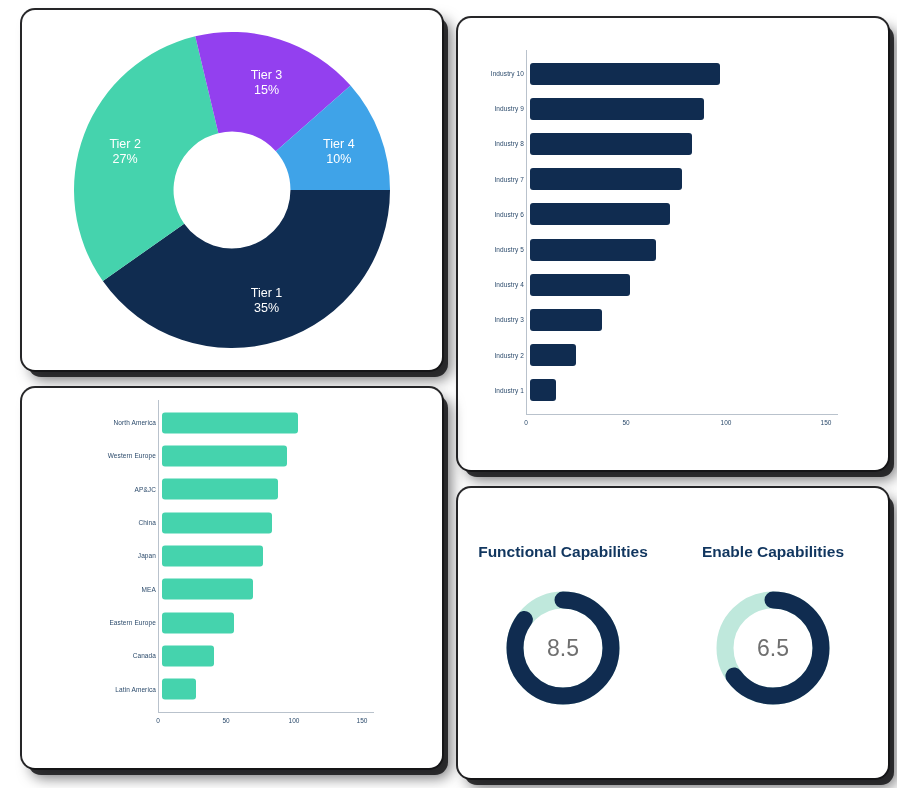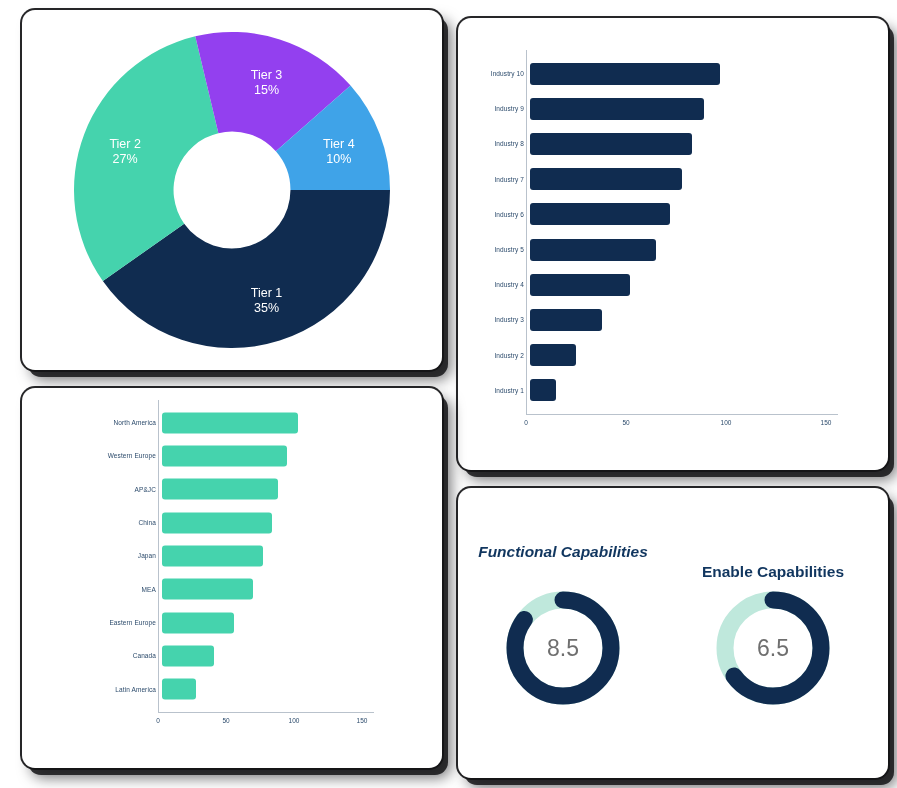--- a/index.html
+++ b/index.html
@@ -220,27 +220,27 @@
         <div class="axis-line" style="left: 136px; top: 324px; width: 216px; height: 1px; background: rgb(185, 194, 204);"></div>
         <div class="tick-label" style="left: 136px; top: 329px; font-size: 6.5px; color: rgb(43, 74, 107);">0</div>
         <div class="tick-label" style="left: 204px; top: 329px; font-size: 6.5px; color: rgb(43, 74, 107);">50</div>
         <div class="tick-label" style="left: 272px; top: 329px; font-size: 6.5px; color: rgb(43, 74, 107);">100</div>
         <div class="tick-label" style="left: 340px; top: 329px; font-size: 6.5px; color: rgb(43, 74, 107);">150</div>
       </div>
   </div>
 
   <div class="card" id="card-gauges">
     <div class="chart" id="gauges-chart">
-        <div class="gauge-title" style="left: 105px; top: 55px; color: rgb(17, 54, 95); font-style: italic;">Functional Capabilities</div>
+        <div class="gauge-title" style="left: 105px; top: 55px; color: rgb(17, 54, 95);">Functional Capabilities</div>
         <svg width="138" height="138" viewBox="0 0 138 138" style="position: absolute; left: 36px; top: 91px;">
           <circle cx="69" cy="69" r="48" fill="none" stroke="#bfe8dc" stroke-width="17"></circle>
           <circle cx="69" cy="69" r="48" fill="none" stroke="#102c50" stroke-width="17" stroke-linecap="round" stroke-dasharray="256.35396053292715 301.59289474462014" transform="rotate(-90 69 69)"></circle>
           <text class="gauge-value" x="69" y="77" fill="#6f6f6f">8.5</text>
         </svg>
-        <div class="gauge-title" style="left: 315px; top: 55px; color: rgb(17, 54, 95); margin-top: 20px;">Enable Capabilities</div>
+        <div class="gauge-title" style="left: 315px; top: 55px; color: rgb(17, 54, 95);">Enable Capabilities</div>
         <svg width="138" height="138" viewBox="0 0 138 138" style="position: absolute; left: 246px; top: 91px;">
           <circle cx="69" cy="69" r="48" fill="none" stroke="#bfe8dc" stroke-width="17"></circle>
           <circle cx="69" cy="69" r="48" fill="none" stroke="#102c50" stroke-width="17" stroke-linecap="round" stroke-dasharray="196.0353815840031 301.59289474462014" transform="rotate(-90 69 69)"></circle>
           <text class="gauge-value" x="69" y="77" fill="#6f6f6f">6.5</text>
         </svg>
       </div>
   </div>
 
 </div>
 

